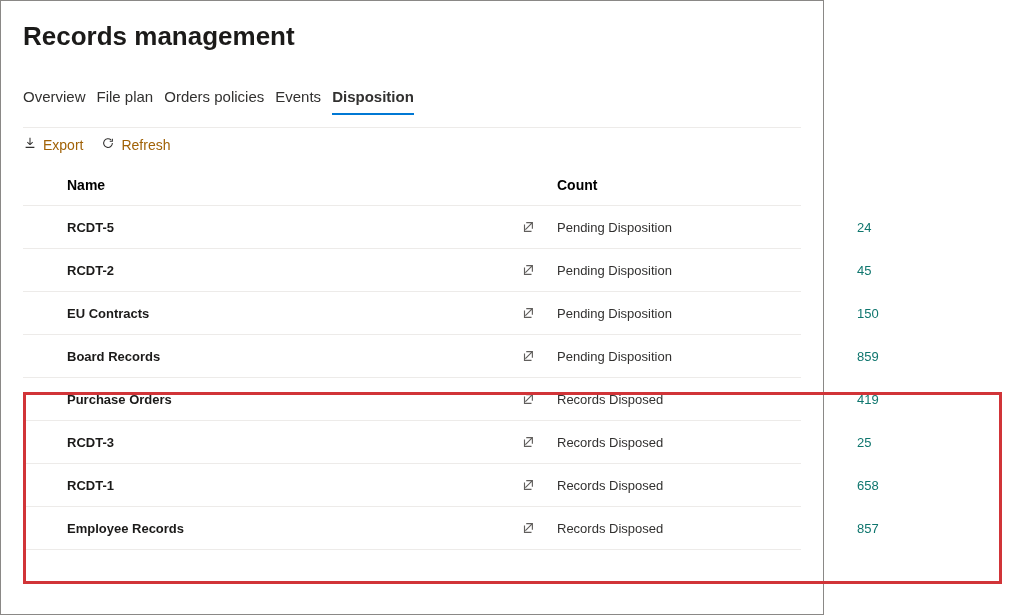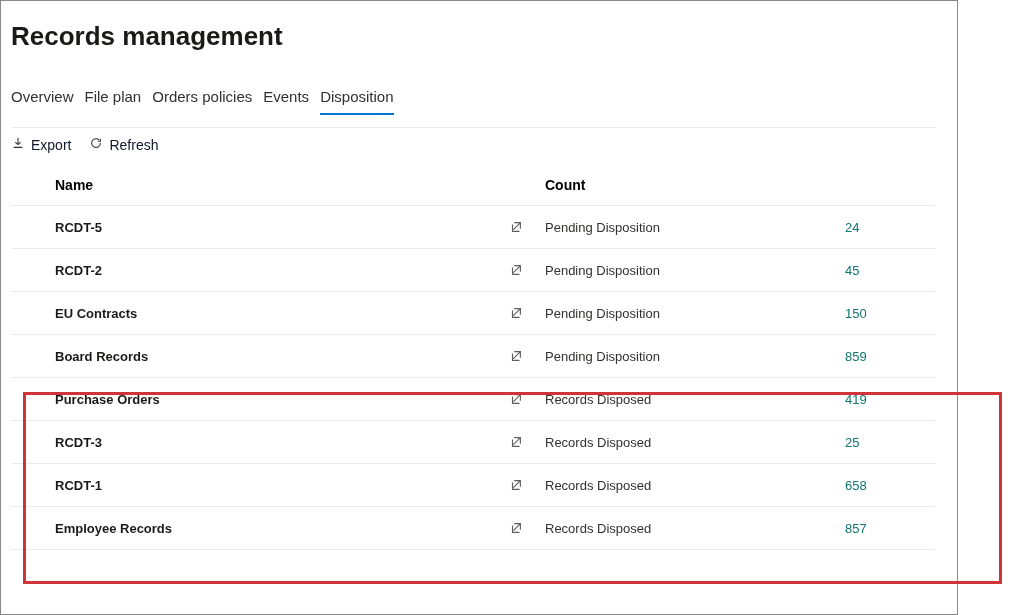--- a/index.html
+++ b/index.html
@@ -3,24 +3,24 @@
 <meta charset="utf-8">
 <style>
   * { box-sizing: border-box; }
   body {
     margin: 0;
     font-family: "Segoe UI", -apple-system, BlinkMacSystemFont, sans-serif;
     background: #fff;
     color: #323130;
   }
   .frame {
-    width: 958px;
+    width: 824px;
     height: 615px;
     border: 1px solid #8a8886;
-    padding: 16px 22px 18px 10px;
+    padding: 16px 22px 18px 22px;
     position: relative;
   }
   h1.page-title {
     font-size: 26px;
     font-weight: 700;
     margin: 4px 0 30px 0;
     color: #1b1a19;
   }
   .tabs {
     display: flex;
@@ -29,21 +29,21 @@
     margin-bottom: 12px;
   }
   .tab {
     font-size: 15px;
     padding: 6px 0 10px 0;
     color: #323130;
     cursor: pointer;
     position: relative;
   }
   .tab.active {
-    font-weight: 400;
+    font-weight: 700;
   }
   .tab.active::after {
     content: "";
     position: absolute;
     left: 0; right: 0; bottom: 0;
     height: 2px;
     background: #0078d4;
   }
   .divider {
     border: none;
@@ -54,21 +54,21 @@
     display: flex;
     gap: 18px;
     align-items: center;
     margin-bottom: 14px;
   }
   .tool-btn {
     display: inline-flex;
     align-items: center;
     gap: 6px;
     font-size: 14px;
-    color: #0f172a;
+    color: #a16207;
     cursor: pointer;
   }
   .tool-btn svg { width: 14px; height: 14px; stroke: #323130; fill: none; stroke-width: 1.2; }
   .table {
     width: 100%;
   }
   .thead {
     display: flex;
     padding: 10px 0 12px 0;
     border-bottom: 1px solid #edebe9;

